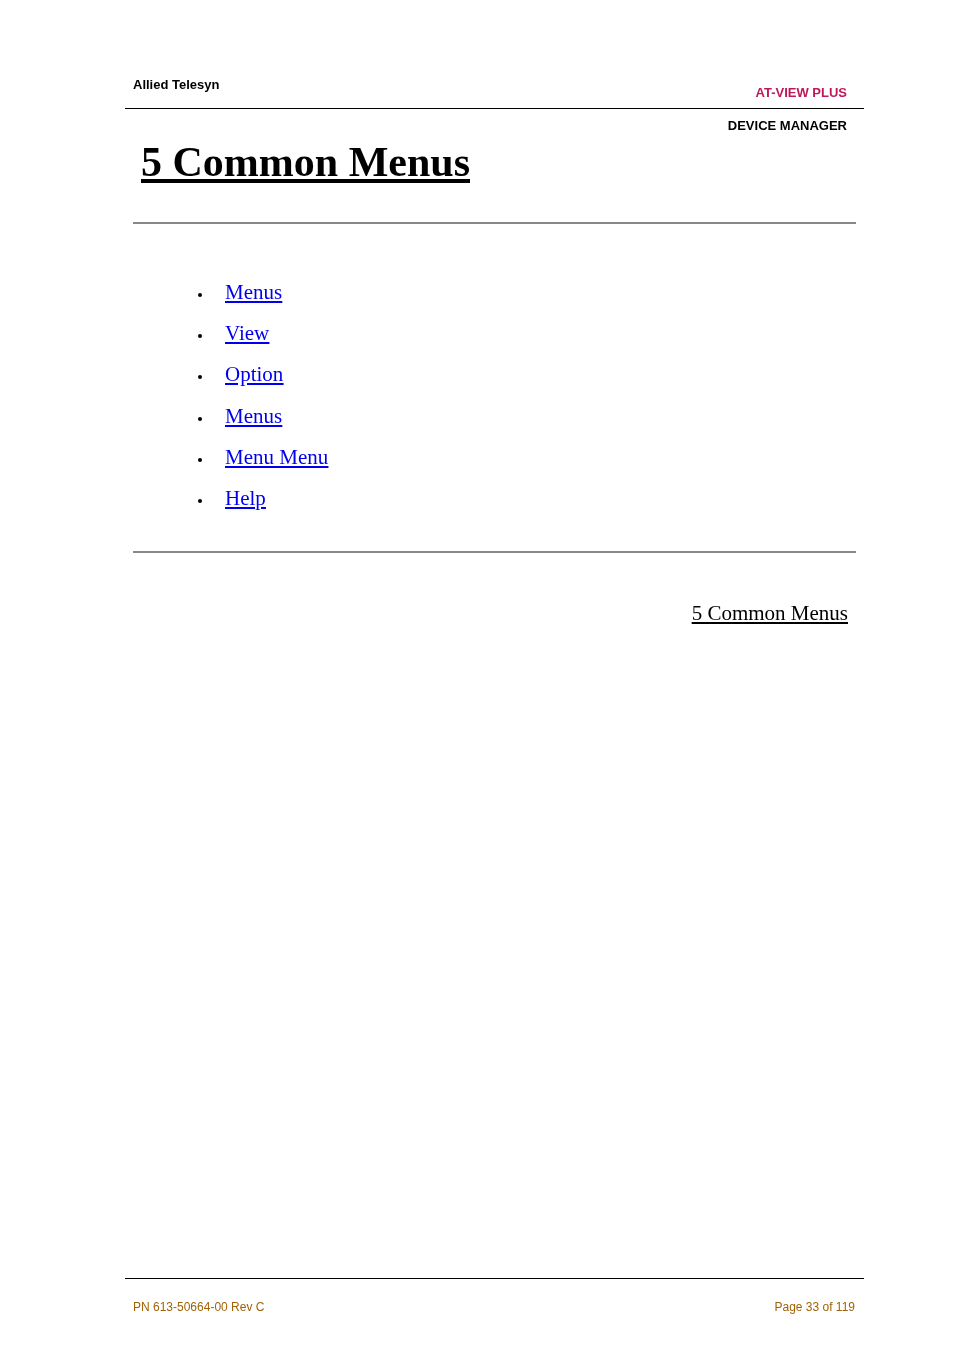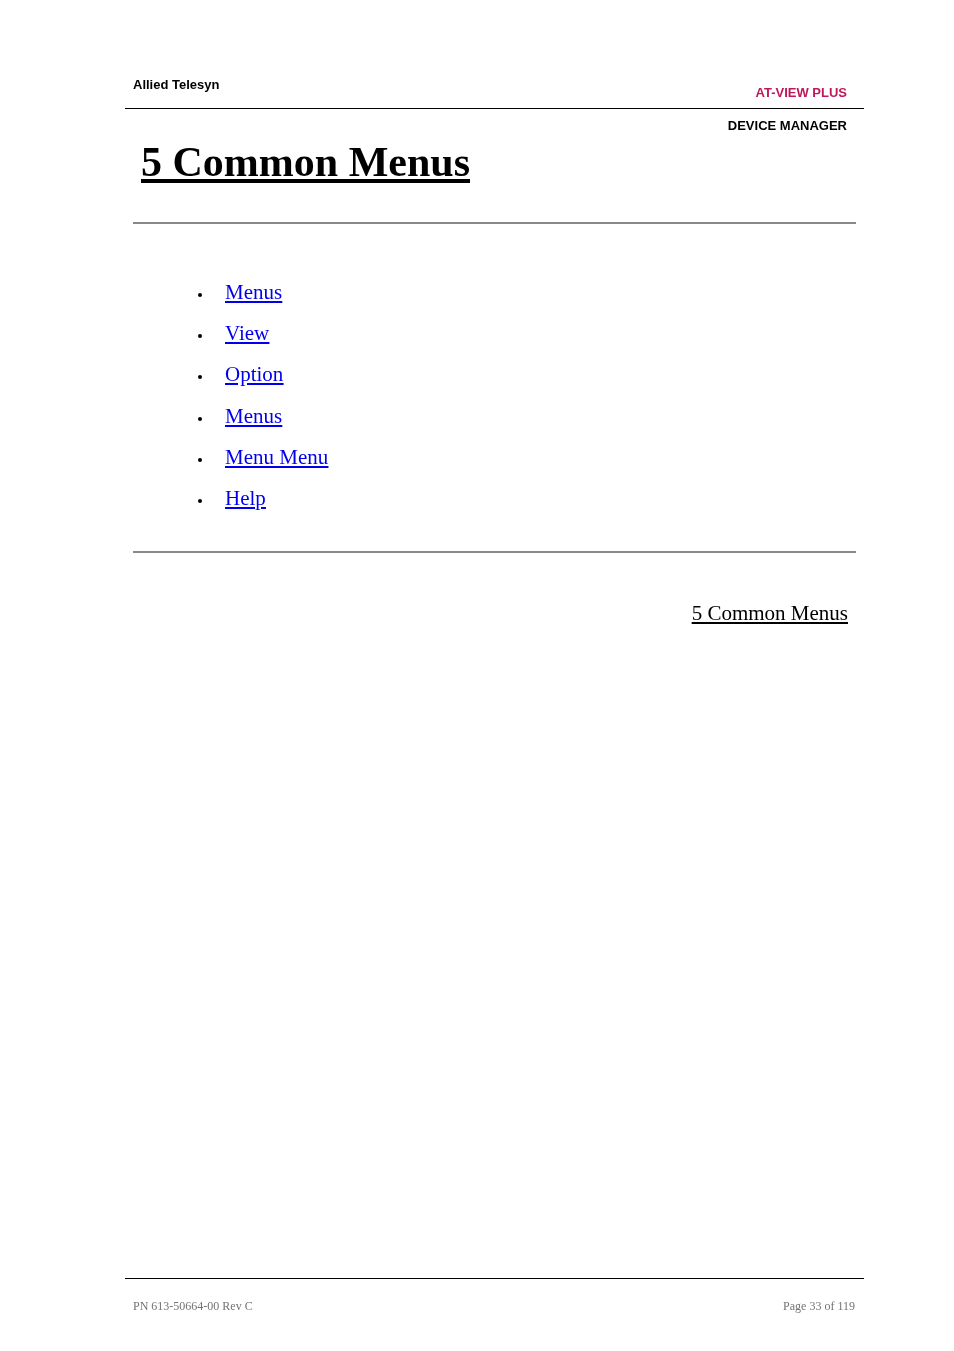--- a/index.html
+++ b/index.html
@@ -15,21 +15,21 @@
   h1 { font-family: "Times New Roman", Times, serif; font-size: 42px; font-weight: bold; margin-bottom: 28px; }
   .sub-rule { border: none; border-top: 2px solid #888; margin: 0 0 24px 0; width: 100%; }
   .intro { font-size: 21px; margin-bottom: 24px; line-height: 1.35; }
   .topics-label { font-size: 21px; margin-bottom: 18px; }
   ul.links { list-style: disc; margin-left: 72px; margin-bottom: 24px; }
   ul.links li { font-size: 21px; line-height: 1.2; padding-left: 4px; }
   ul.links li::marker { font-size: 14px; }
   a.toc-link { color: #0000ee; text-decoration: underline; cursor: pointer; }
   .breadcrumb { font-size: 21px; text-align: right; margin-top: 16px; }
   .footer-rule { position: absolute; bottom: 72px; left: 109px; width: 739px; border: none; border-top: 1px solid #000; }
-  .footer-left, .footer-right { position: absolute; bottom: 45px; font-family: Liberation Serif, serif; font-size: 12px; color: #737373; }
+  .footer-left, .footer-right { position: absolute; bottom: 45px; font-family: Liberation Sans, sans-serif; font-size: 12px; color: #a16207; }
   .footer-left { left: 109px; }
   .footer-right { right: 107px; }
 </style>
 </head>
 <body>
 
 <div class="page">
 
   <div class="header-left">Allied Telesyn</div>
   <div class="header-right">

